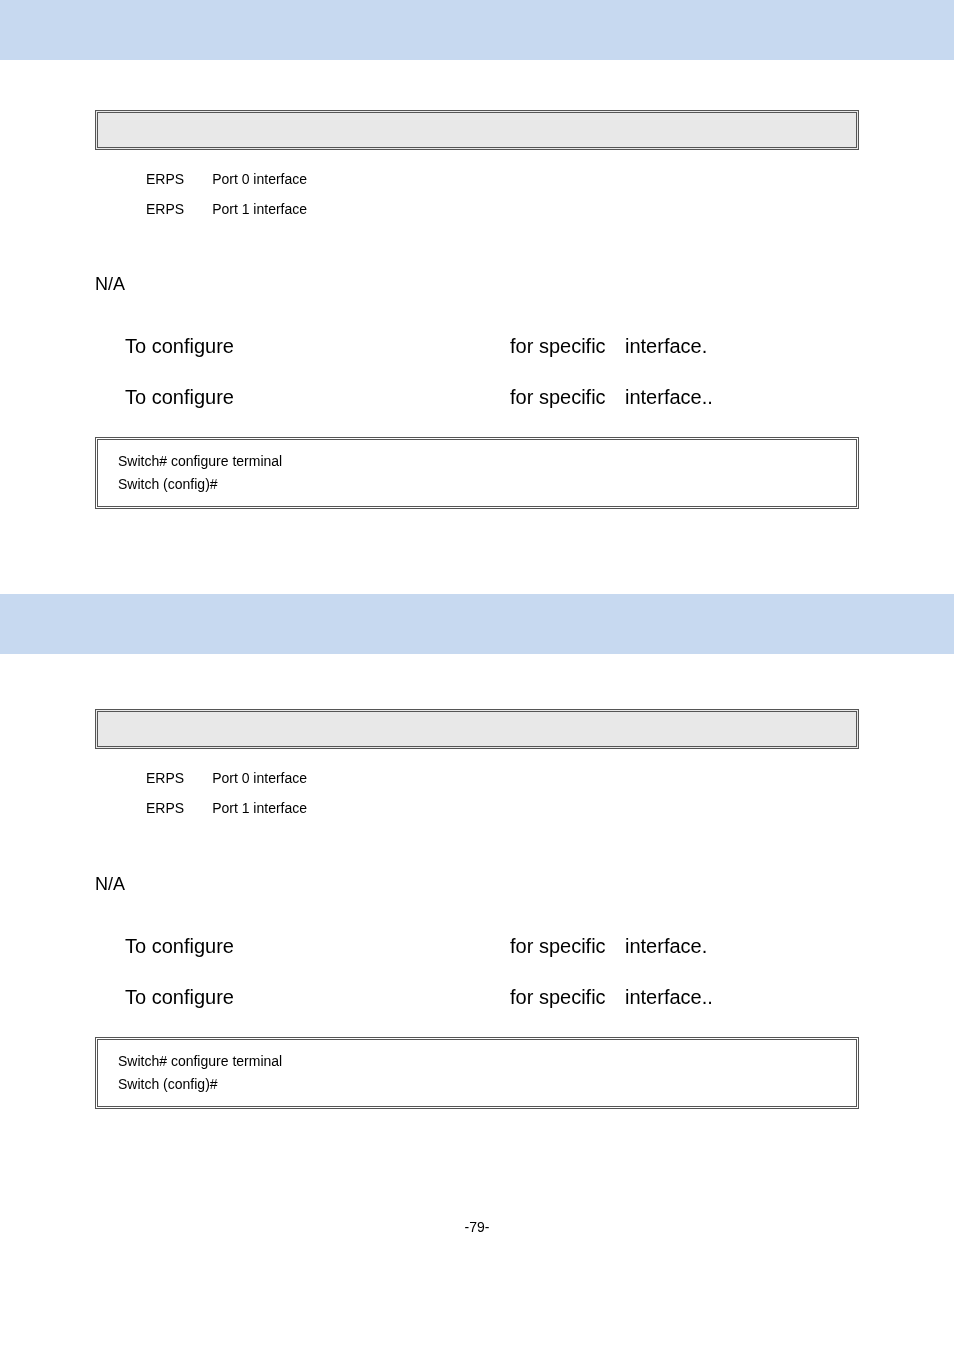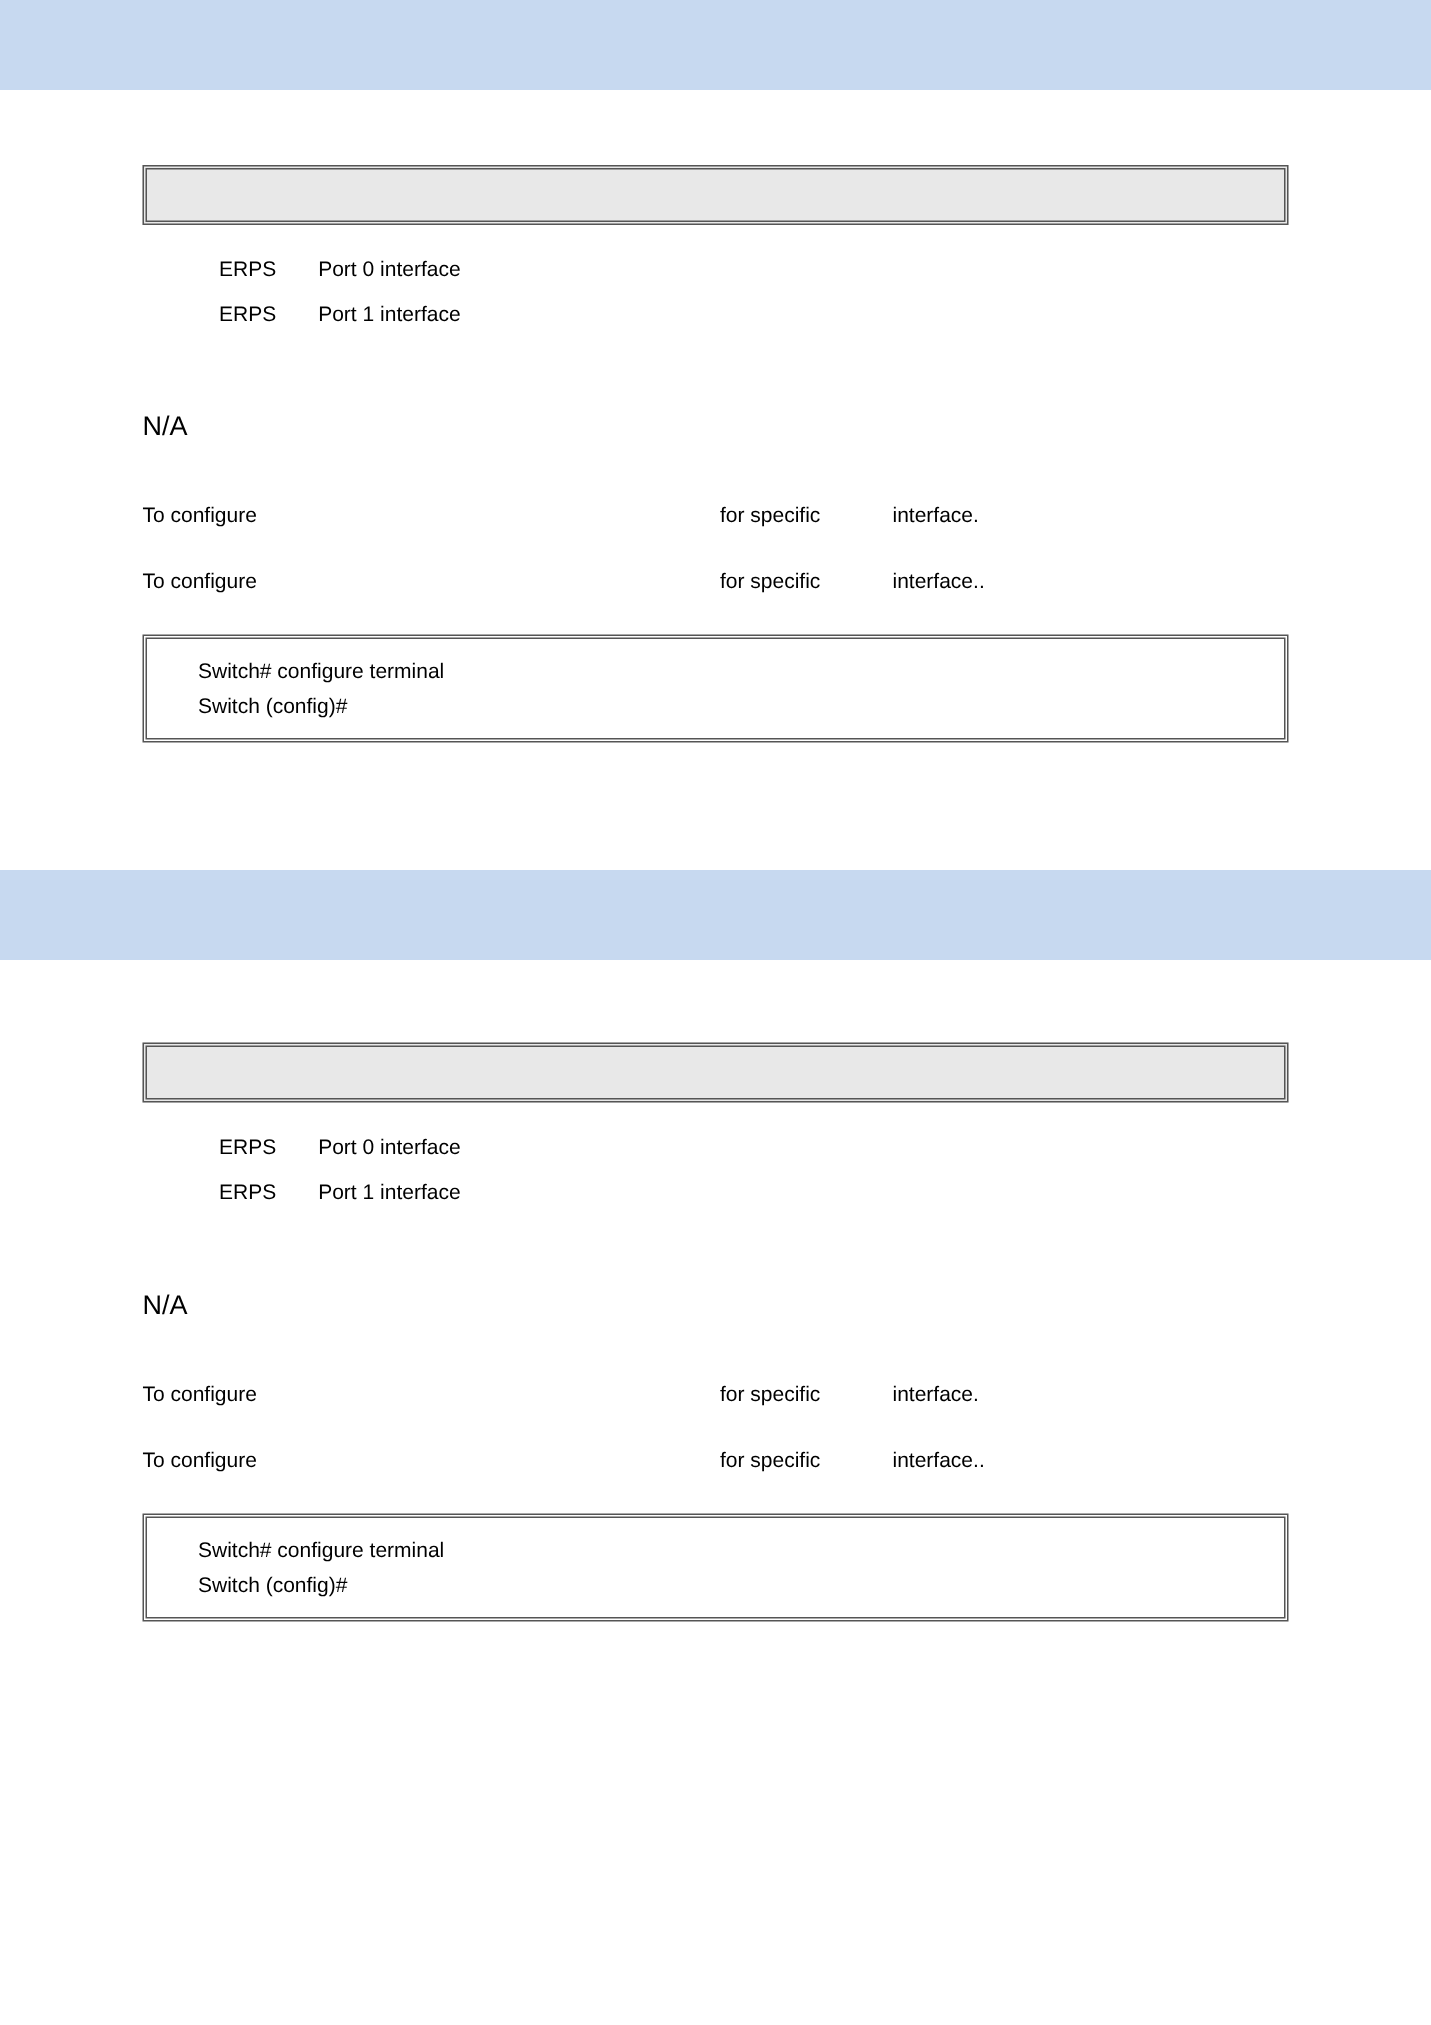--- a/index.html
+++ b/index.html
@@ -19,29 +19,30 @@
   }
   .param-line, .text-line {
     font-size: 14px;
     line-height: 1.4;
   }
   .param-line { margin-left: 51px; }
   .param-gap { display: inline-block; width: 28px; }
   .default-h { font-size: 18px; }
   .usage-line {
     display: flex;
-    font-size: 14px;
+    font-size: 20px;
     gap: 0;
+    margin-left: 30px;
   }
   .usage-line .lbl { width: 385px; }
   .usage-line .sep { width: 115px; }
   .example-box {
     border: 3px double #555;
     width: 100%;
-    padding: 10px 34px;
+    padding: 10px 20px;
     font-size: 14px;
   }
   .example-box div { line-height: 1.65; }
   .spacer-28 { height: 28px; }
   .spacer-20 { height: 20px; }
   .spacer-10 { height: 10px; }
   .spacer-40 { height: 40px; }
   .spacer-55 { height: 55px; }
   .spacer-85 { height: 85px; }
   .spacer-50 { height: 50px; }
@@ -128,14 +129,15 @@
     </div>
 
     <div class="spacer-28"></div>
     <div class="example-box">
       <div>Switch# configure terminal</div>
       <div>Switch (config)#</div>
     </div>
   </div>
 
   <div style="height:110px"></div>
+  <div class="footer">-79-</div>
 
 </div>
 
 </body></html>

